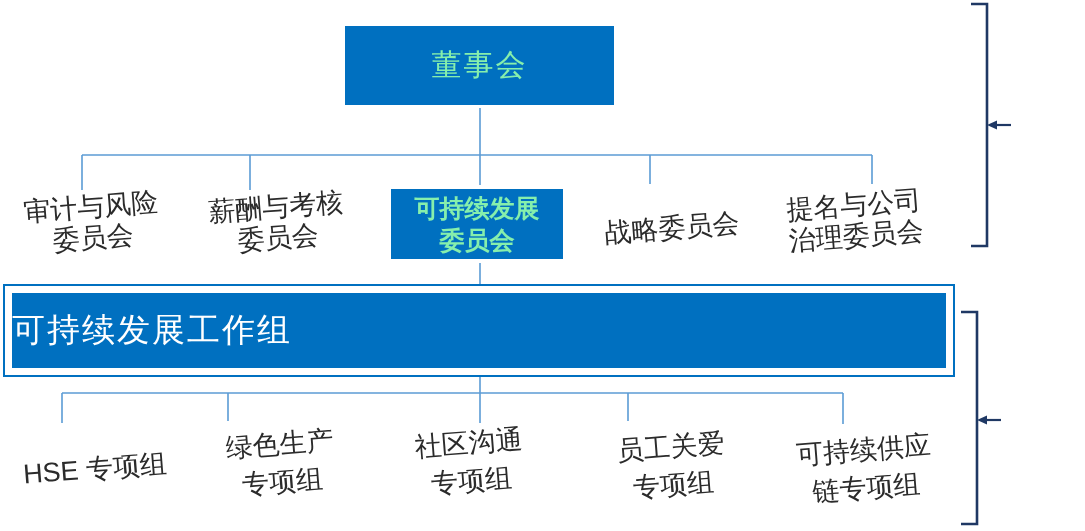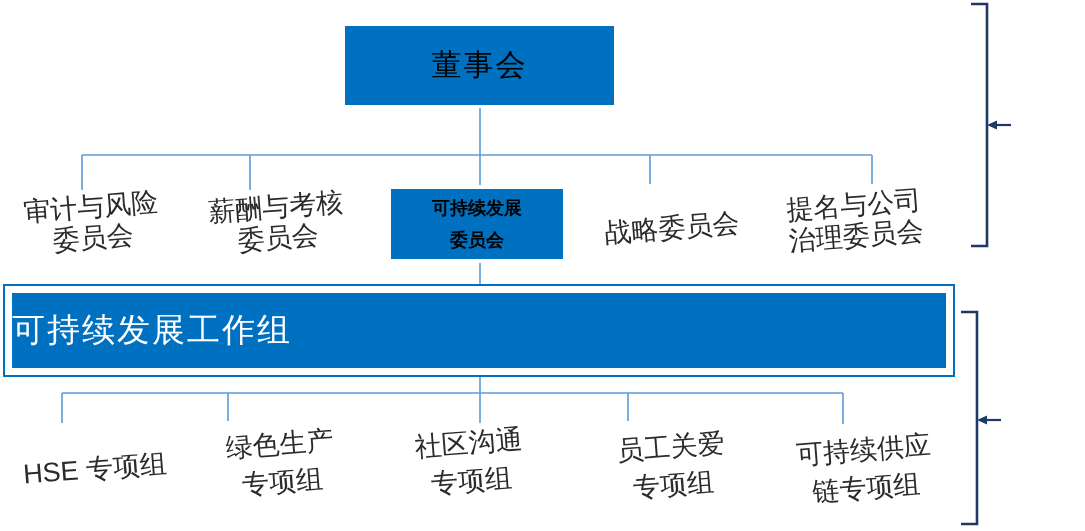--- a/index.html
+++ b/index.html
@@ -11,30 +11,30 @@
     overflow:hidden;
   }
   
   .blue-box{
     position:absolute;
     background:#0070C0;
     border:3px solid #ffffff;
     box-sizing:border-box;
     display:flex;flex-direction:column;
     align-items:center;justify-content:center;
-    color:#000000;text-align:center;
+    color:#86efac;text-align:center;
   }
   .box-board{
     left:342px;top:23px;width:275px;height:85px;
     font-size:30px;font-weight:500;letter-spacing:2px;
   }
   .box-sustain{
     left:387px;top:185px;width:180px;height:78px;
     border-width:4px;
-    font-size:18px;font-weight:700;line-height:32px;
+    font-size:25px;font-weight:700;line-height:32px;
   }
   .bar-outer{
     position:absolute;
     left:3px;top:284px;width:952px;height:93px;
     border:2px solid #0070C0;
     background:#ffffff;
     box-sizing:border-box;
     padding:7px;
   }
   .bar-inner{

